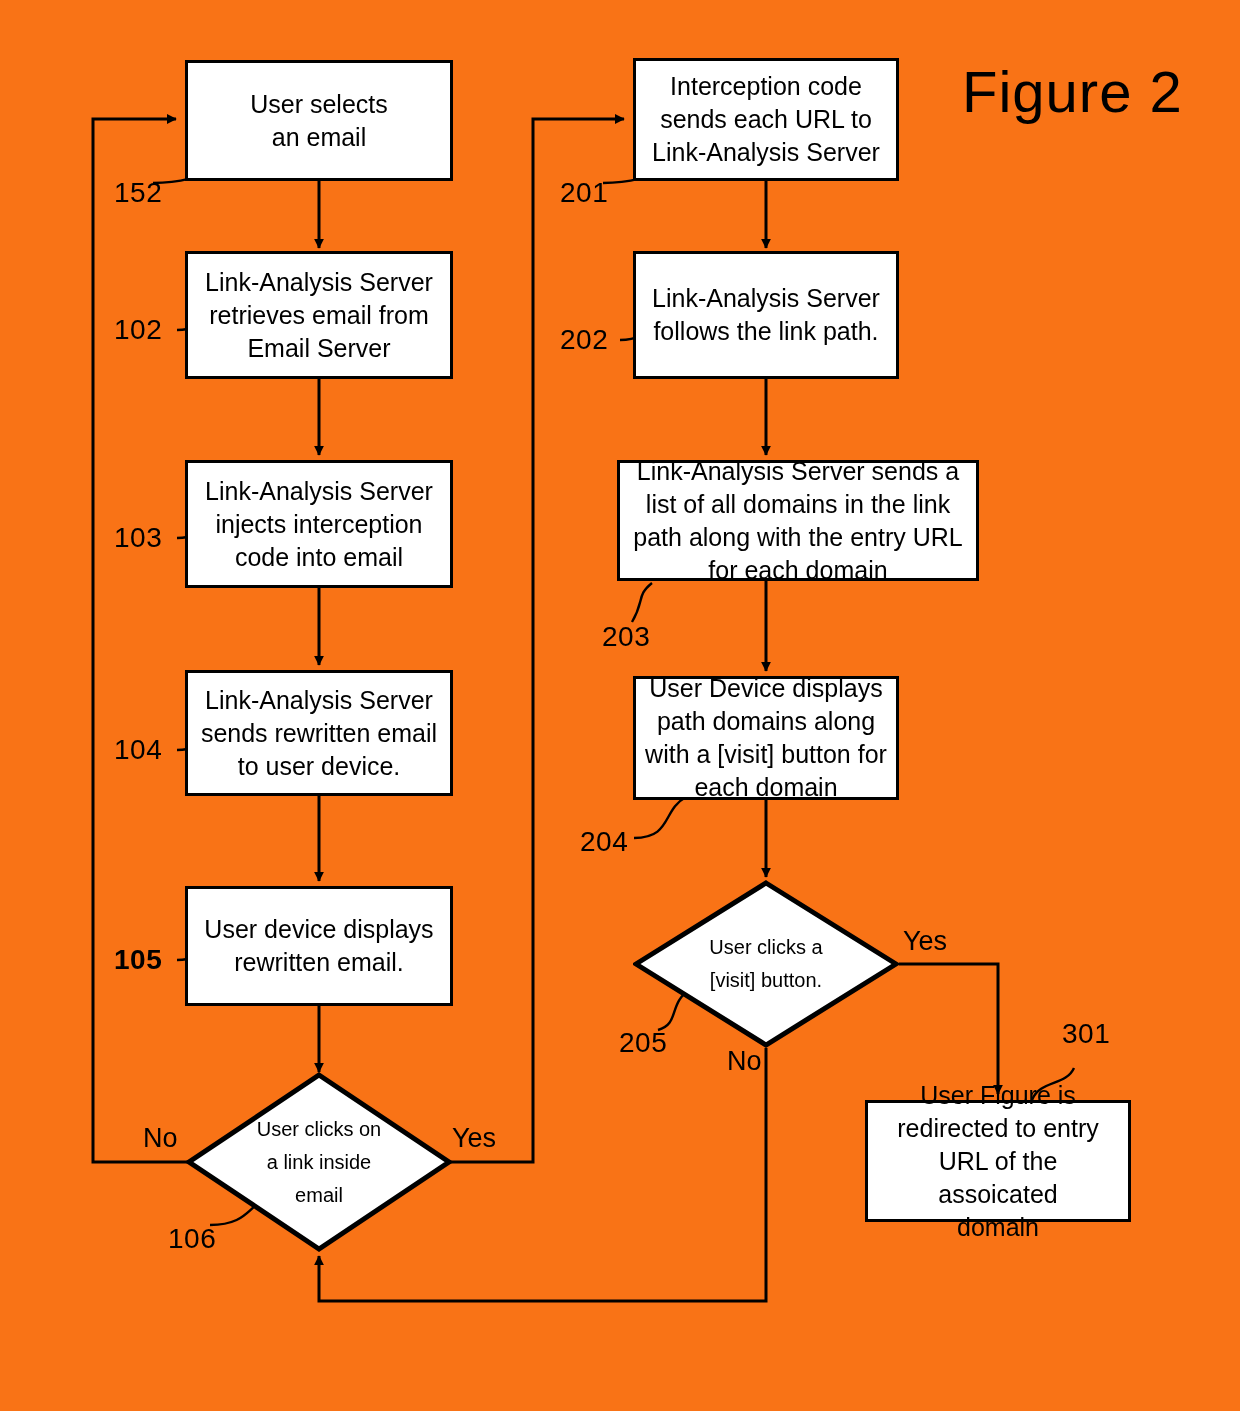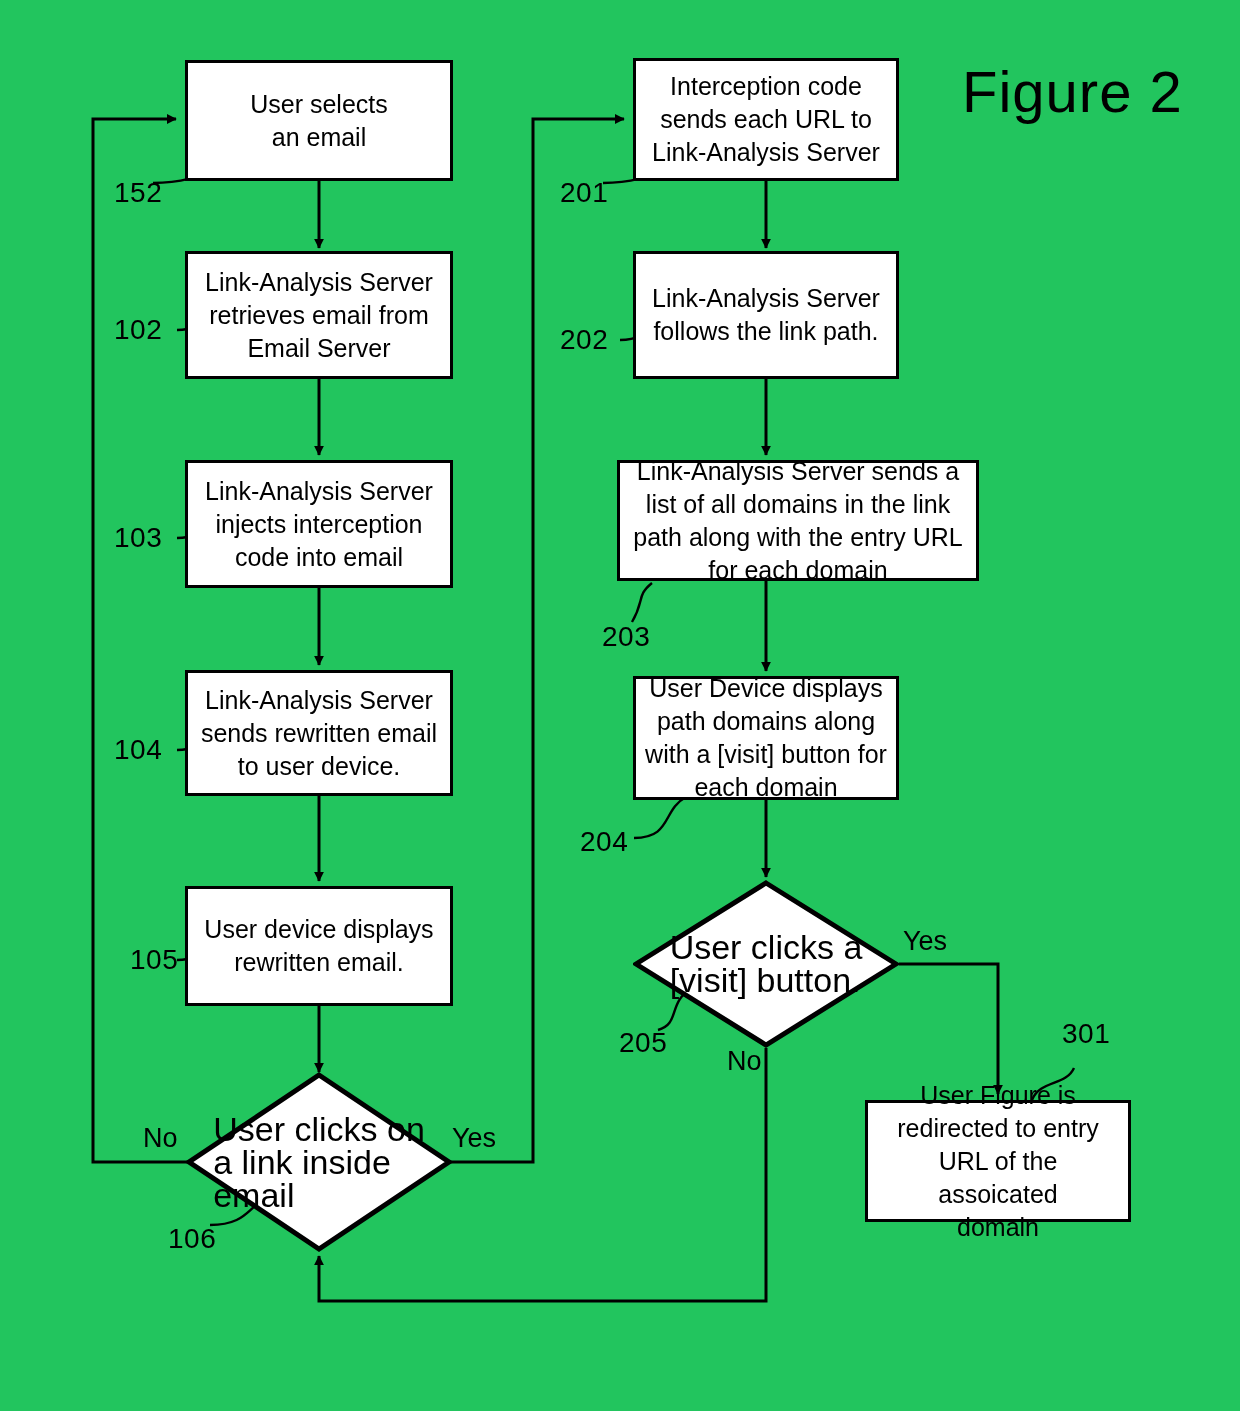--- a/index.html
+++ b/index.html
@@ -2,39 +2,40 @@
 <html><head>
 <meta charset="utf-8">
 <style>
   html,body{margin:0;padding:0;background:#ffffff;}
   body{
     width:1240px;height:1411px;
     font-family:"Liberation Sans","DejaVu Sans",sans-serif;
     color:#000000;
     overflow:hidden;
   }
-  #stage{position:relative;width:1240px;height:1411px;background:#22c55e;}
+  #stage{position:relative;width:1240px;height:1411px;background:#f97316;}
   #wires{position:absolute;left:0;top:0;width:1240px;height:1411px;}
 
   .node{
     position:absolute;
     box-sizing:border-box;
     border:3px solid #000;
     background:#fff;
     display:flex;align-items:center;justify-content:center;
     text-align:center;
     font-size:25px;
     line-height:33px;
     padding:4px 8px;
     white-space:pre-line;
   }
   .diamond-label{
     position:absolute;
     display:flex;align-items:center;justify-content:center;
-    font-size:34px;line-height:33px;
+    text-align:center;
+    font-size:20px;line-height:33px;
     white-space:pre-line;
     pointer-events:none;
   }
   .ref{
     position:absolute;
     font-size:28px;
     line-height:30px;
     letter-spacing:0.5px;
   }
   .branch{
@@ -154,21 +155,21 @@
 
   <div class="node" style="left:865px;top:1100px;width:266px;height:122px;">User Figure is
 redirected to entry
 URL of the assoicated
 domain</div>
 
   <div class="ref" style="left:114px;top:178px;">152</div>
   <div class="ref" style="left:114px;top:315px;">102</div>
   <div class="ref" style="left:114px;top:523px;">103</div>
   <div class="ref" style="left:114px;top:735px;">104</div>
-  <div class="ref" style="left:130px;top:945px;">105</div>
+  <div class="ref" style="left:114px;top:945px;font-weight:bold;">105</div>
   <div class="ref" style="left:168px;top:1209px;margin-top:15px;">106</div>
   <div class="ref" style="left:560px;top:178px;">201</div>
   <div class="ref" style="left:560px;top:325px;">202</div>
   <div class="ref" style="left:602px;top:622px;">203</div>
   <div class="ref" style="left:580px;top:827px;">204</div>
   <div class="ref" style="left:619px;top:1028px;">205</div>
   <div class="ref" style="left:1062px;top:1019px;">301</div>
 
   <div class="branch" style="left:143px;top:1124px;">No</div>
   <div class="branch" style="left:452px;top:1124px;">Yes</div>

